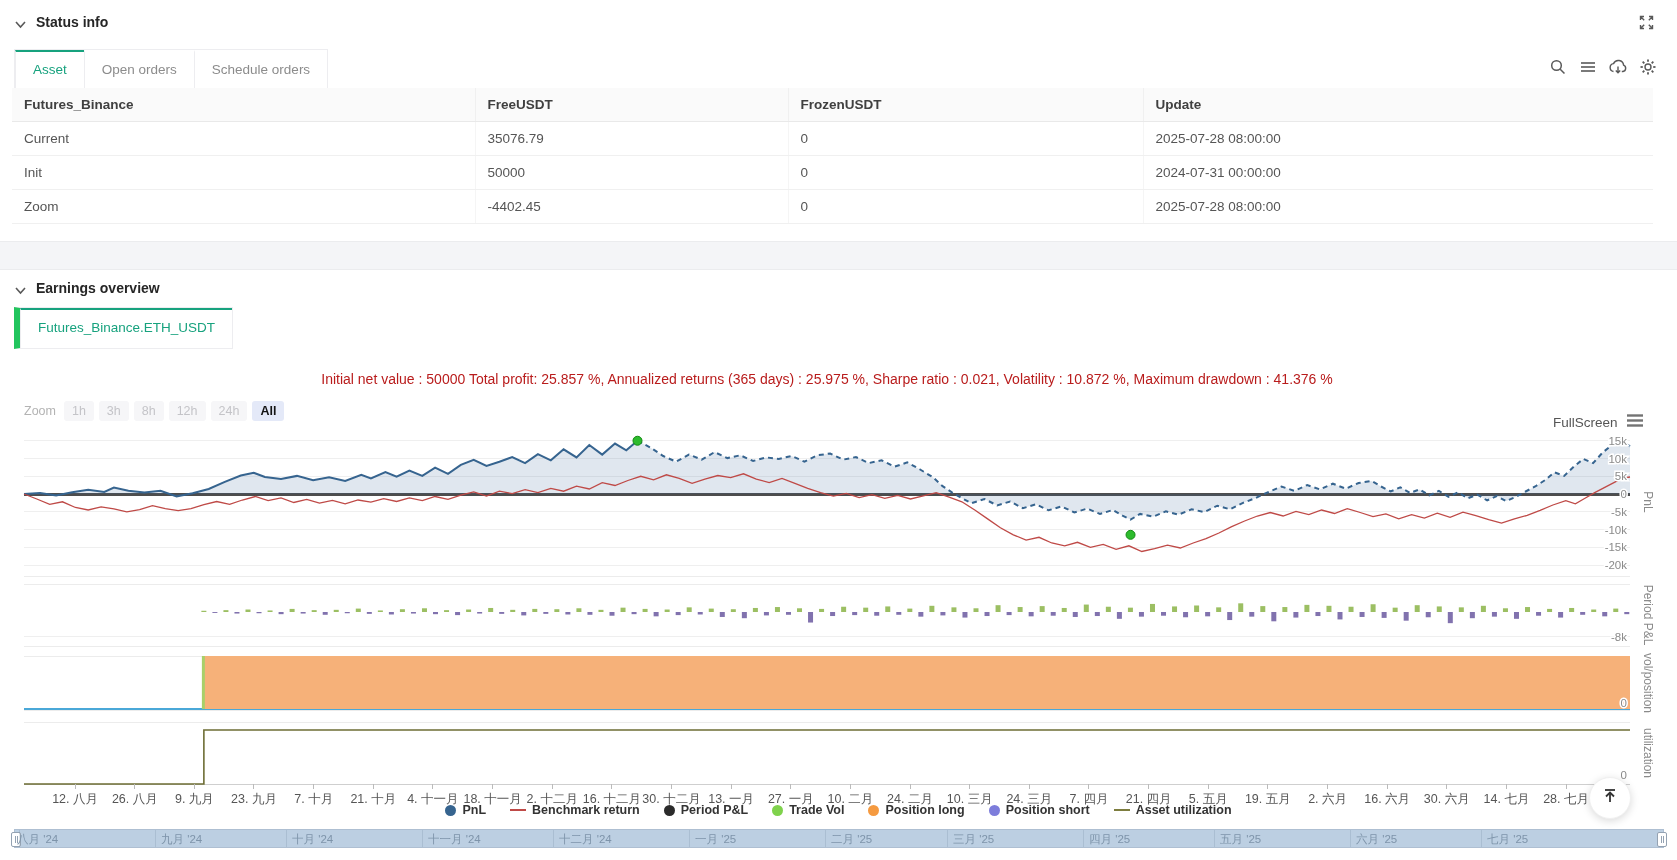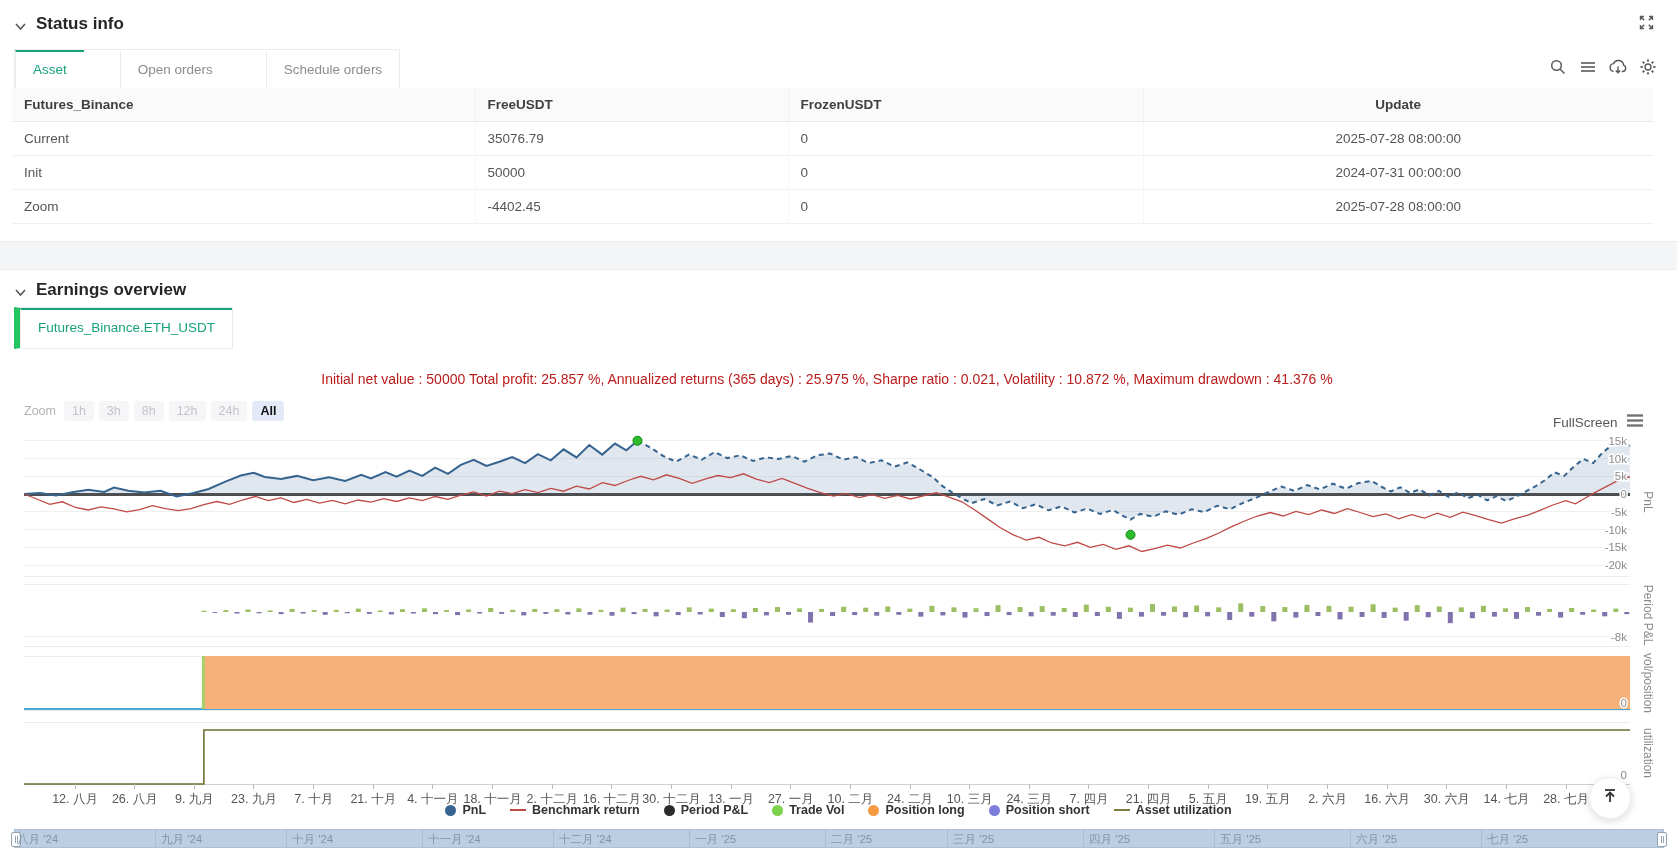--- a/index.html
+++ b/index.html
@@ -1,32 +1,32 @@
 <!DOCTYPE html>
 <html><head>
 <meta charset="utf-8">
 <style>
   html,body{margin:0;padding:0;background:#fff;}
   .page{position:relative;width:1677px;height:860px;font-family:"Liberation Sans",sans-serif;
         background:#fff;overflow:hidden;color:#333;}
   .abs{position:absolute;}
-  .sec-title{font-size:17px;font-weight:bold;color:#262626;}
+  .sec-title{font-size:14px;font-weight:bold;color:#262626;}
   .chev{width:14px;height:12px;display:inline-block;cursor:pointer;}
   
-  .tabs{display:flex;border:1px solid #ededf0;border-left:none;background:#fff;gap:36px;}
+  .tabs{display:flex;border:1px solid #ededf0;border-left:none;background:#fff;}
   .tab{padding:0 17px;height:38px;line-height:36px;font-size:13.5px;color:#8c8c8c;
        border-left:1px solid #ededf0;border-top:2px solid transparent;cursor:pointer;white-space:nowrap;}
   .tab.active{color:#17a27e;border-top:2px solid #17a27e;font-weight:400;background:#fff;}
   
   table.grid{border-collapse:collapse;table-layout:fixed;width:1641px;font-size:13.5px;}
   table.grid th{background:#fafafa;text-align:left;font-weight:bold;color:#404040;
        padding:0 12px;height:33px;border-bottom:1px solid #e9e9e9;border-right:1px solid #f0f0f0;}
   table.grid td{padding:0 12px;height:33px;color:#555;border-bottom:1px solid #f0f0f0;
        border-right:1px solid #f5f5f5;}
-  table.grid th:last-child,table.grid td:last-child{border-right:none;text-align:center;}
+  table.grid th:last-child,table.grid td:last-child{border-right:none;}
   .c-blue{color:#57a3f3;cursor:pointer;}
   .c-red{color:#f23d3d;}
   .band{background:#f4f5f7;border-top:1px solid #ebecee;border-bottom:1px solid #ebecee;}
   
   .tool-icons{display:flex;gap:10px;align-items:center;}
   .ticon{width:20px;height:20px;display:flex;align-items:center;justify-content:center;cursor:pointer;}
   
   .summary{font-size:14px;color:#b91c1c;text-align:center;}
   .fs-btn{display:flex;align-items:center;gap:8px;font-size:13.5px;color:#555;cursor:pointer;}
   .zoom-row{display:flex;align-items:center;gap:5px;font-size:12.5px;}

